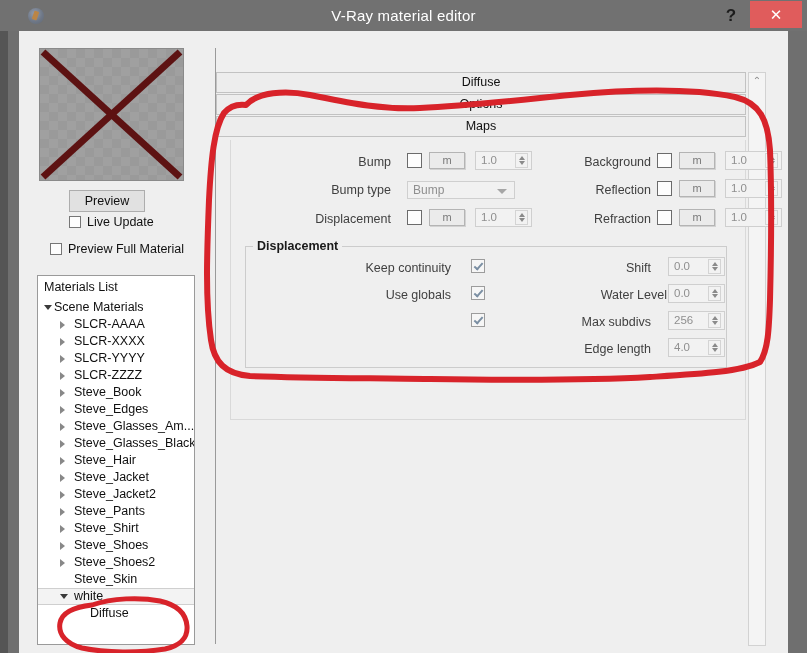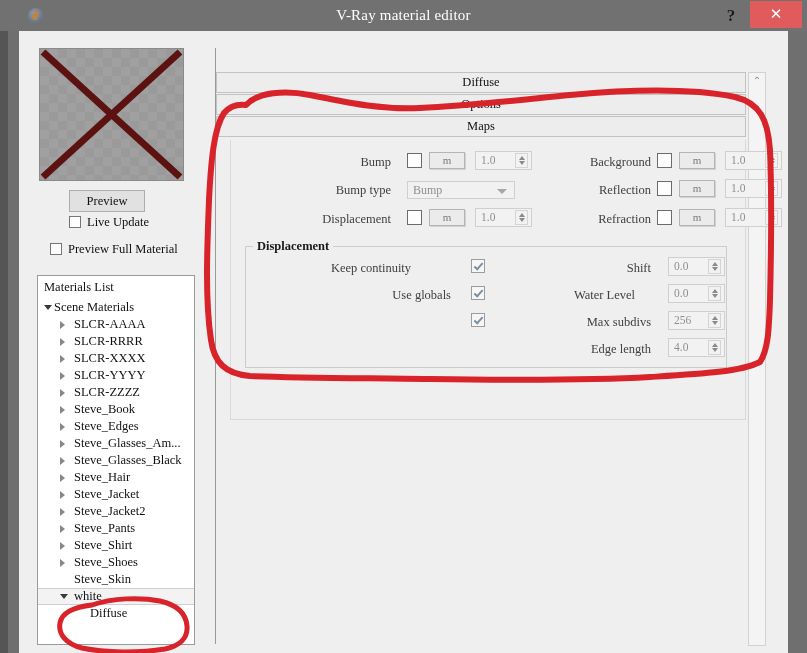--- a/index.html
+++ b/index.html
@@ -18,21 +18,20 @@
   }
 
   
   .window-frame {
     position: absolute;
     left: 0; top: 0;
     width: 807px;
     height: 653px;
     background: #d6d6d6;
     box-sizing: border-box;
-    font-family: Liberation Serif, serif;
   }
   .titlebar {
     position: absolute;
     left: 0; top: 0;
     width: 807px;
     height: 31px;
     background: #717171;
     box-sizing: border-box;
   }
   .title-text {
@@ -437,34 +436,34 @@
       </div>
       <div class="cbrow cb-full">
         <span class="cb"></span><span>Preview Full Material</span>
       </div>
 
       <div class="matlist">
         <div class="matlist-title">Materials List</div>
         <div class="tree">
           <div class="tnode lvl0"><span class="arrow-open"></span><span>Scene Materials</span></div>
           <div class="tnode lvl1"><span class="arrow-closed"></span><span>SLCR-AAAA</span></div>
-          <div class="tnode lvl1"><span class="arrow-closed"></span><span>SLCR-RRRR</span></div>
           <div class="tnode lvl1"><span class="arrow-closed"></span><span>SLCR-XXXX</span></div>
           <div class="tnode lvl1"><span class="arrow-closed"></span><span>SLCR-YYYY</span></div>
           <div class="tnode lvl1"><span class="arrow-closed"></span><span>SLCR-ZZZZ</span></div>
           <div class="tnode lvl1"><span class="arrow-closed"></span><span>Steve_Book</span></div>
           <div class="tnode lvl1"><span class="arrow-closed"></span><span>Steve_Edges</span></div>
           <div class="tnode lvl1"><span class="arrow-closed"></span><span>Steve_Glasses_Am...</span></div>
           <div class="tnode lvl1"><span class="arrow-closed"></span><span>Steve_Glasses_Black</span></div>
           <div class="tnode lvl1"><span class="arrow-closed"></span><span>Steve_Hair</span></div>
           <div class="tnode lvl1"><span class="arrow-closed"></span><span>Steve_Jacket</span></div>
           <div class="tnode lvl1"><span class="arrow-closed"></span><span>Steve_Jacket2</span></div>
           <div class="tnode lvl1"><span class="arrow-closed"></span><span>Steve_Pants</span></div>
           <div class="tnode lvl1"><span class="arrow-closed"></span><span>Steve_Shirt</span></div>
           <div class="tnode lvl1"><span class="arrow-closed"></span><span>Steve_Shoes</span></div>
+          <div class="tnode lvl1"><span class="arrow-closed"></span><span>Steve_Shoes2</span></div>
           <div class="tnode lvl1"><span>Steve_Skin</span></div>
           <div class="tnode lvl1 selected"><span class="arrow-open"></span><span>white</span></div>
           <div class="tnode lvl2"><span>Diffuse</span></div>
         </div>
       </div>
 
       <div class="rollpanel">
 
         <div class="roll-header roll-diffuse">Diffuse</div>
         <div class="roll-header roll-options">Options</div>
@@ -518,35 +517,35 @@
           <div class="mapcheck" style="left:426px; top:70px;"></div>
           <div class="mbtn" style="left:448px; top:69px;">m</div>
           <div class="spin" style="left:494px; top:68px;">
             <div class="val">1.0</div>
             <div class="updn"></div>
           </div>
 
           <div class="groupbox"></div>
           <div class="group-title">Displacement</div>
 
-          <div class="lbl" style="left:60px; top:121px; width:160px;text-align:center;">Keep continuity</div>
+          <div class="lbl" style="left:60px; top:121px; width:160px;">Keep continuity</div>
           <div class="dcheck" style="left:240px; top:119px;"></div>
 
           <div class="lbl" style="left:60px; top:148px; width:160px;">Use globals</div>
           <div class="dcheck" style="left:240px; top:146px;"></div>
 
           <div class="dcheck" style="left:240px; top:173px;"></div>
 
           <div class="lbl" style="left:300px; top:121px; width:120px;">Shift</div>
           <div class="spin" style="left:437px; top:117px;">
             <div class="val">0.0</div>
             <div class="updn"></div>
           </div>
 
-          <div class="lbl" style="left:284px; top:148px; width:120px;">Water Level</div>
+          <div class="lbl" style="left:316px; top:148px; width:120px;">Water Level</div>
           <div class="spin" style="left:437px; top:144px;">
             <div class="val">0.0</div>
             <div class="updn"></div>
           </div>
 
           <div class="lbl" style="left:300px; top:175px; width:120px;">Max subdivs</div>
           <div class="spin" style="left:437px; top:171px;padding-left:40px;">
             <div class="val">256</div>
             <div class="updn"></div>
           </div>

